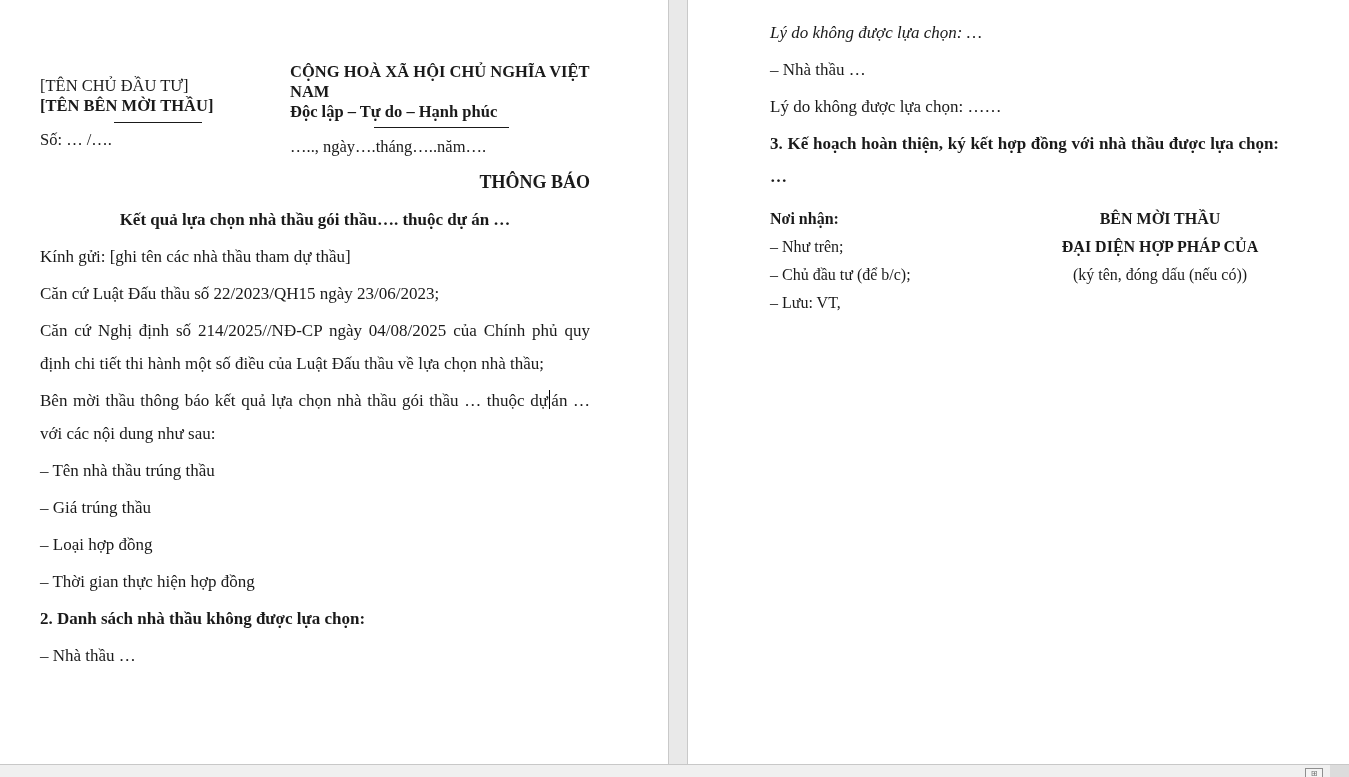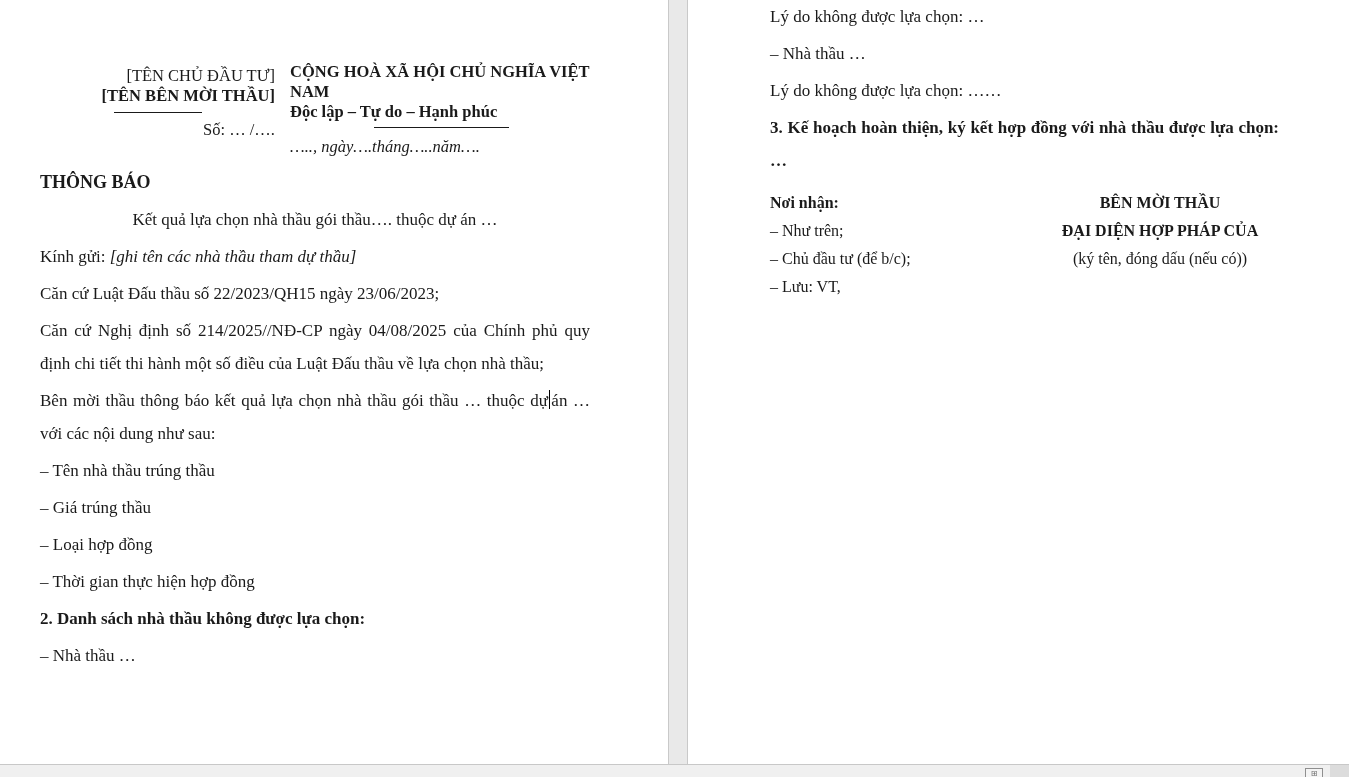--- a/index.html
+++ b/index.html
@@ -16,43 +16,43 @@
   .page1 { left:0; width:669px; border-right:1px solid #c9c9c9; padding:0 78px 0 40px; }
   .page2 { left:687px; width:662px; border-left:1px solid #c9c9c9; padding:0 70px 0 82px; }
 
   .arrow-marker {
     position:absolute; left:261px; top:38px;
     font-size:15px; font-weight:bold; color:#000;
     font-family:"DejaVu Sans",sans-serif;
   }
 
   .hdr { position:relative; margin-top:60px; height:96px; font-size:16.5px; }
-  .hdr-left  { position:absolute; left:0;  top:6px; width:235px; text-align:right; line-height:20px; }
+  .hdr-left  { position:absolute; left:0;  top:16px; width:235px; text-align:left; line-height:20px; }
   .hdr-right { position:absolute; left:250px; top:2px; width:302px; text-align:left; line-height:20px; }
   .bold { font-weight:bold; }
-  .italic { font-style:italic; }
+  .italic { }
   .rule { border-top:1.5px solid #1a1a1a; }
   .rule-left  { width:88px;  margin:6px auto 7px auto; }
   .rule-right { width:135px; margin:5px auto 9px auto; }
   .date-line { margin-top:5px; }
 
-  .doc-title { text-align:left; font-weight:bold; font-size:18px; line-height:33px; margin-top:10px; }
-  .doc-subtitle { text-align:center; font-weight:normal; font-size:17px; line-height:33px; margin-top:4px; }
+  .doc-title { text-align:right; font-weight:bold; font-size:18px; line-height:33px; margin-top:10px; }
+  .doc-subtitle { text-align:center; font-weight:bold; font-size:17px; line-height:33px; margin-top:4px; }
 
   .p {
     font-size:17px; line-height:33px; margin-top:4px;
     text-align:justify; white-space:pre-wrap; cursor:text;
   }
   .p.heading { font-weight:bold; }
   .caret {
     display:inline-block; width:1.5px; height:19px; background:#000;
     vertical-align:-3px; margin:0 1px;
   }
 
-  .page2 .p:first-child { margin-top:0; }
+  .page2 .p:first-child { margin-top:16px;font-style:italic; }
 
   .sig { position:relative; margin-top:12px; font-size:16px; }
   .sig-left  { line-height:28px; }
   .sig-right { position:absolute; left:245px; top:0; width:290px; text-align:center; line-height:28px; }
 
   .hscroll {
     position:absolute; left:0; top:764px; width:1349px; height:13px;
     background:#f0f0f0; border-top:1px solid #c8c8c8;
   }
   .scroll-corner {

